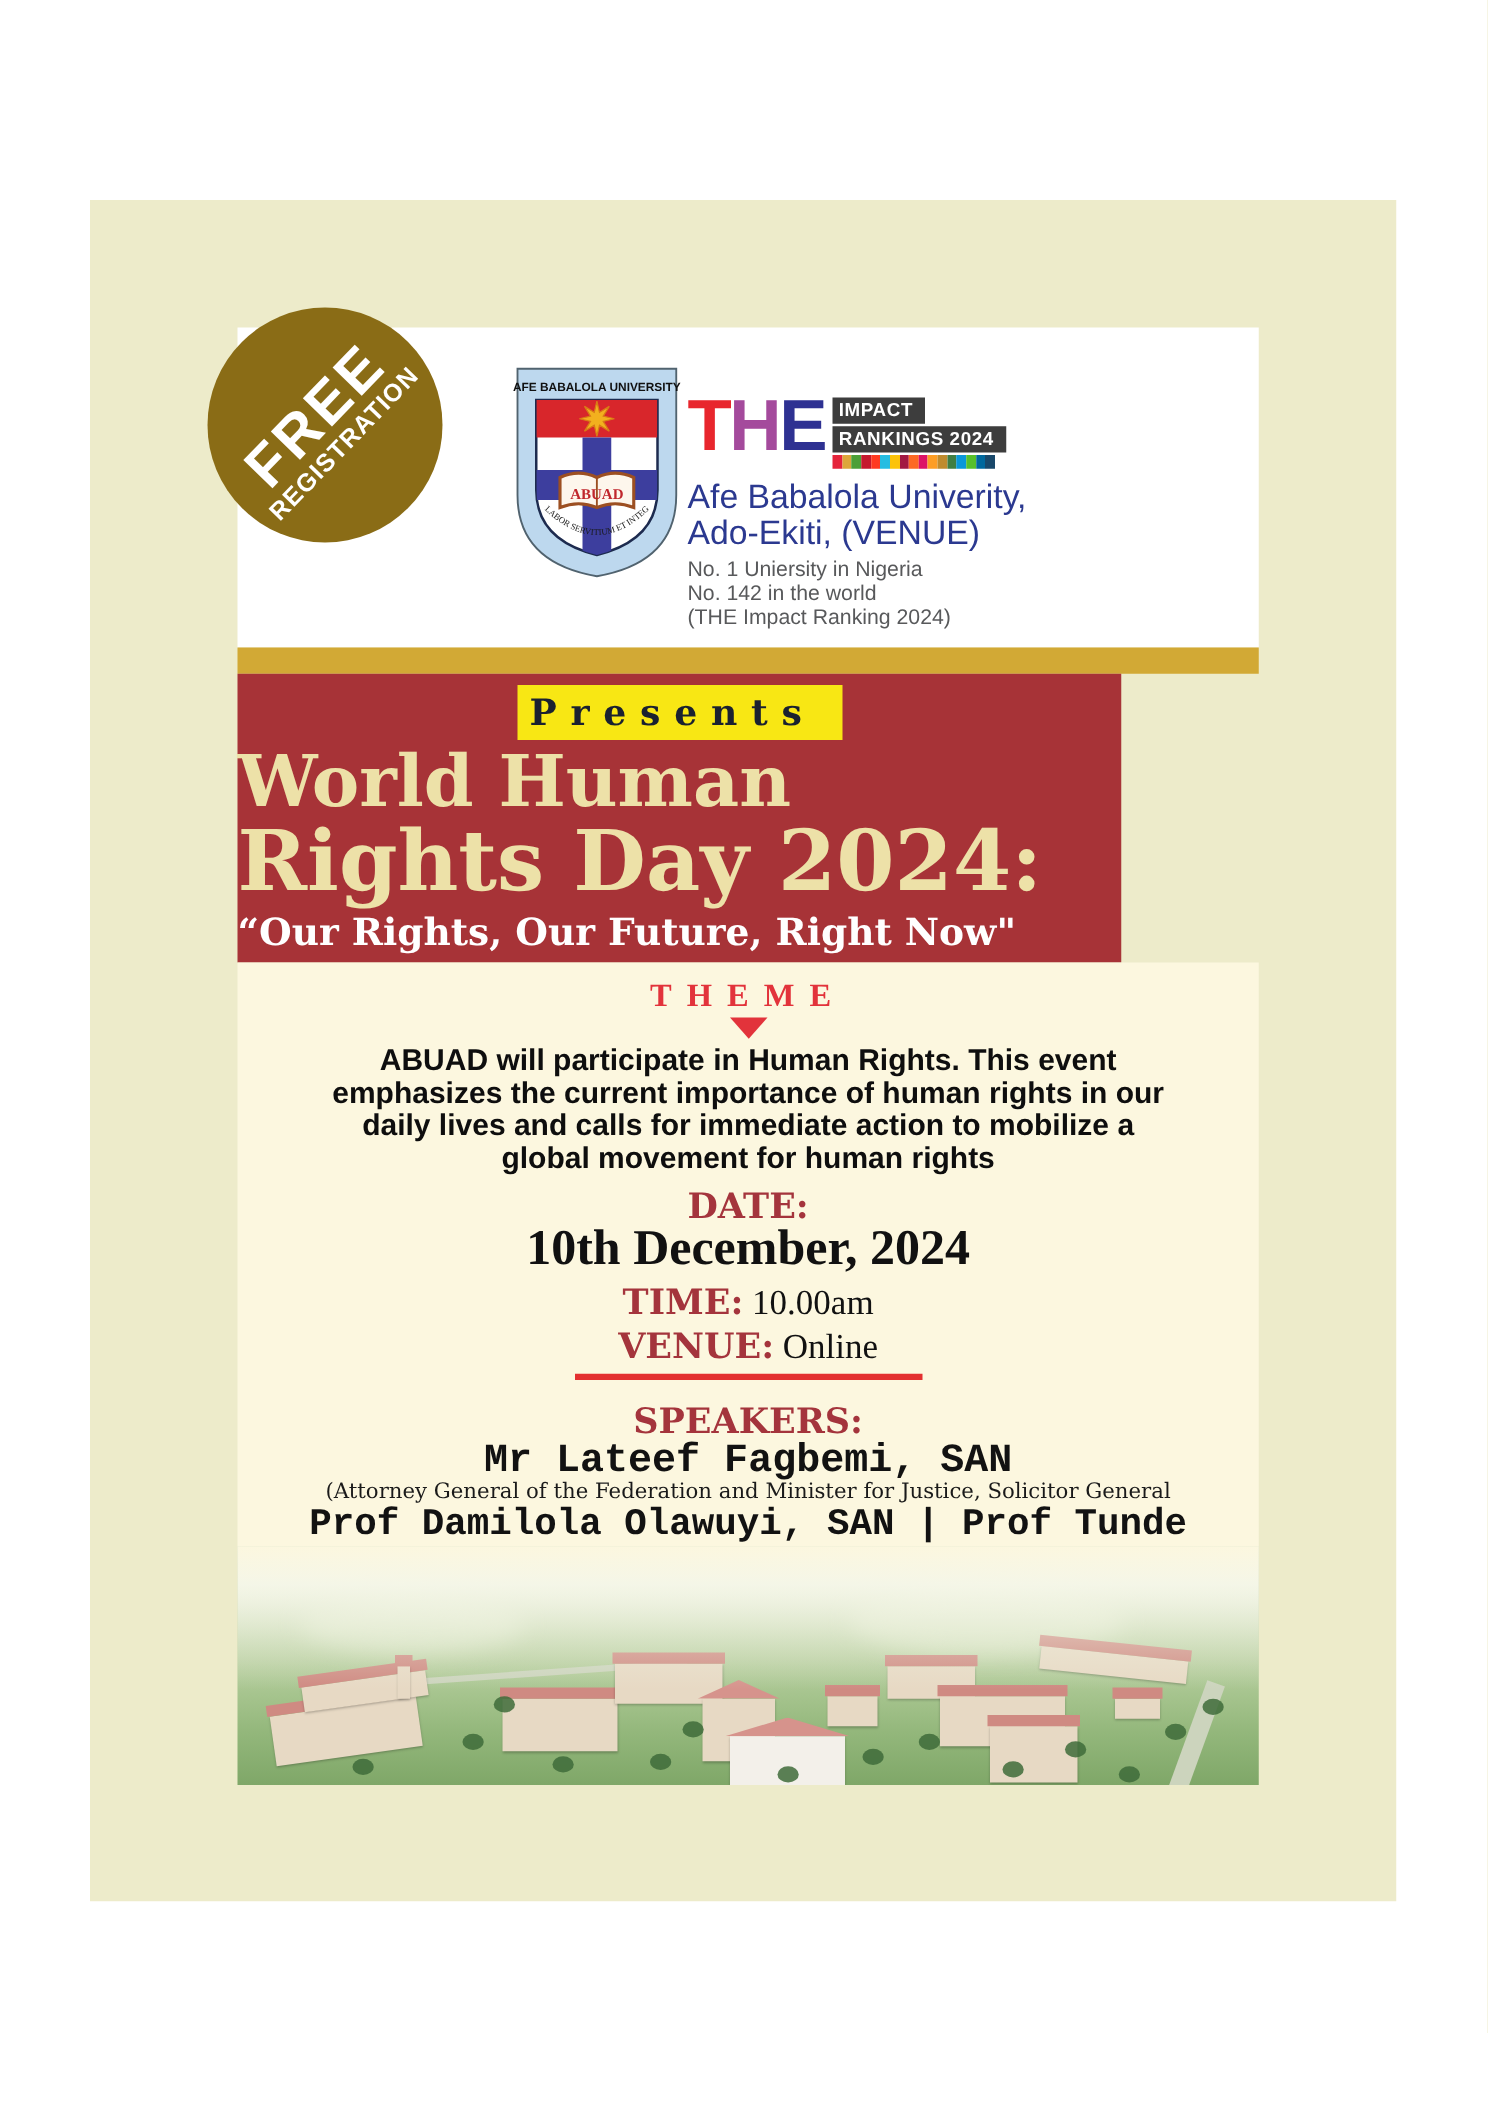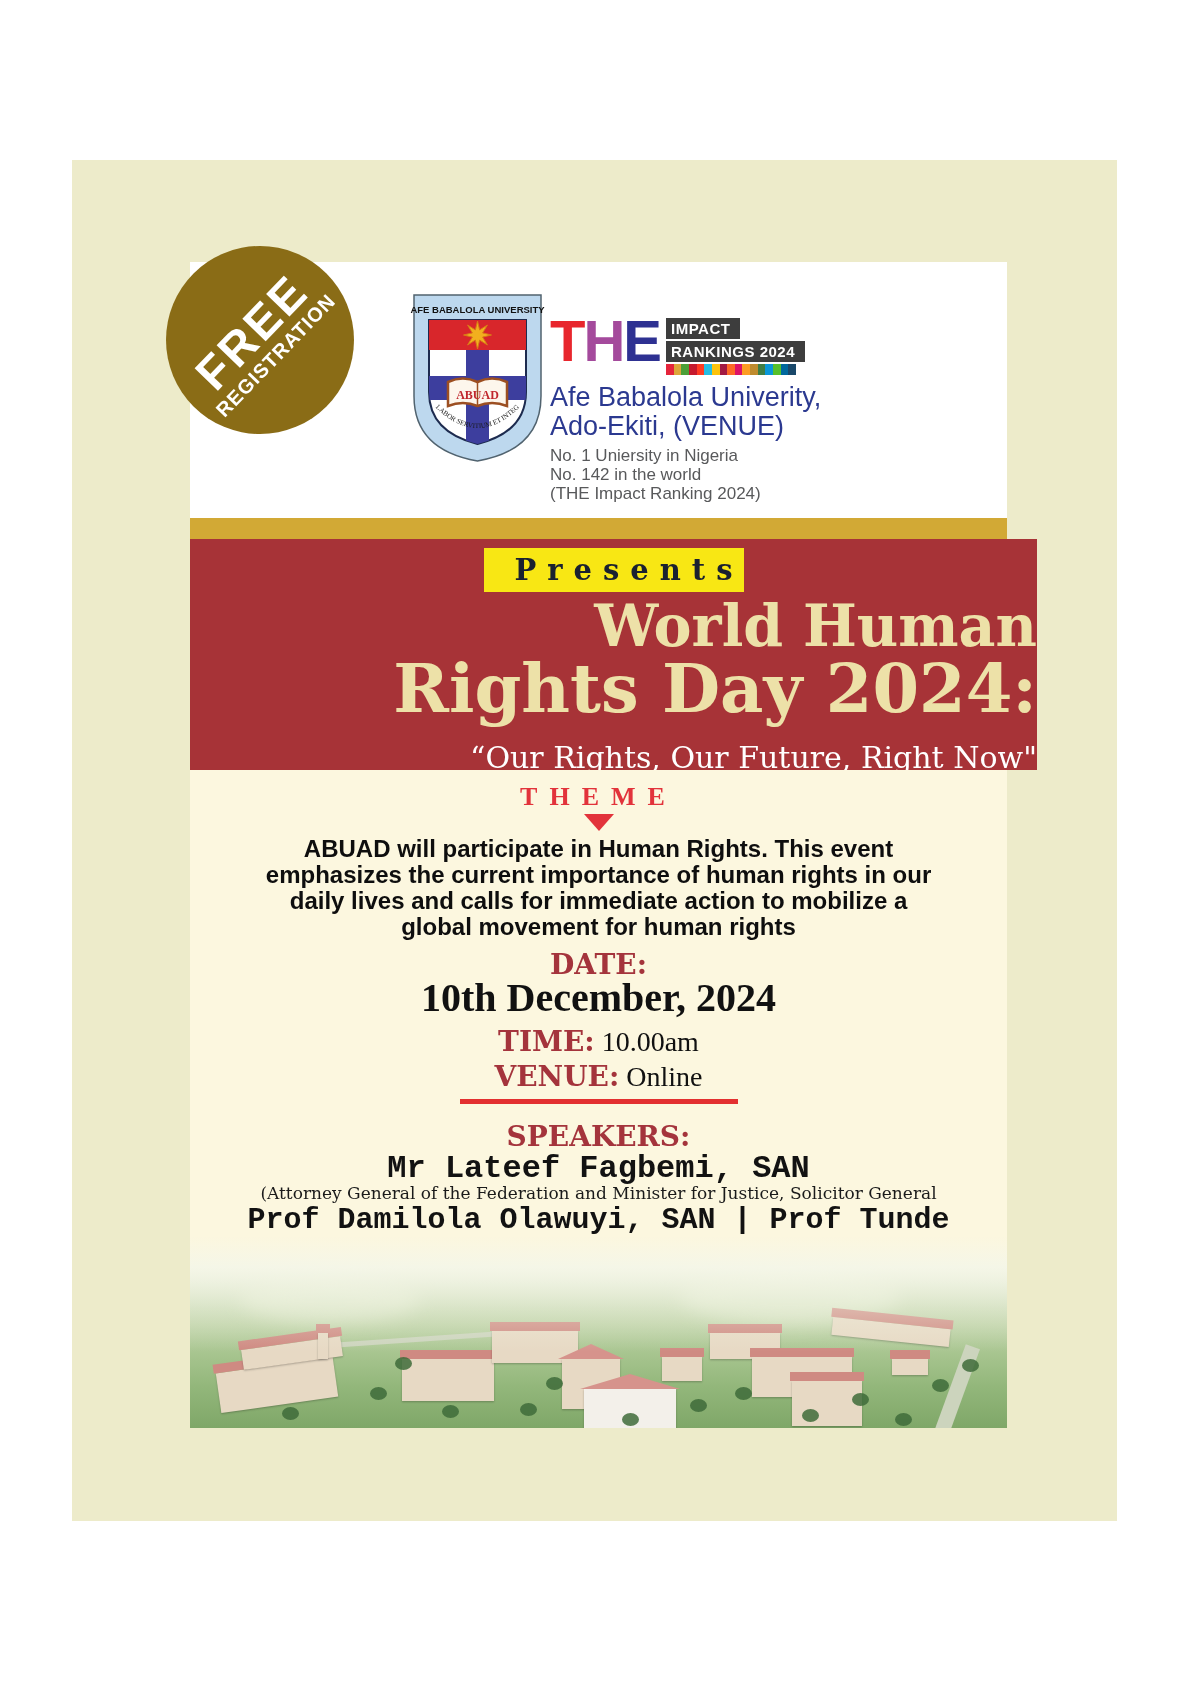--- a/index.html
+++ b/index.html
@@ -3,21 +3,21 @@
 <meta charset="utf-8">
 <style>
   html,body{margin:0;padding:0}
   body{width:1190px;height:1683px;position:relative;background:#ffffff;overflow:hidden;
        font-family:"Liberation Serif",serif;-webkit-font-smoothing:antialiased}
 
   
   .frame{position:absolute;left:72px;top:160px;width:1045px;height:1361px;background:#edebca}
   .card{position:absolute;left:190px;top:262px;width:817px;height:256px;background:#ffffff}
   .gold{position:absolute;left:190px;top:518px;width:817px;height:21px;background:#d2a935}
-  .maroon{position:absolute;left:190px;top:539px;width:847px;height:231px;background:#a73337;text-align:right}
+  .maroon{position:absolute;left:190px;top:539px;width:707px;height:231px;background:#a73337;text-align:left}
   .panel{position:absolute;left:190px;top:770px;width:817px;height:467px;background:#fcf7df}
   .campus{position:absolute;left:190px;top:1237px;width:817px;height:191px;overflow:hidden;
           background:linear-gradient(180deg,#e9edd8 0%,#dae3c8 22%,#bdd1a5 45%,#a6c48e 62%,#93b77b 78%,#7fa768 100%)}
 
   
   .badge{position:absolute;left:166px;top:246px;width:188px;height:188px;border-radius:50%;
          background:#8a6c16;z-index:6;display:flex;align-items:center;justify-content:center}
   .badge-inner{transform:rotate(-46deg);text-align:center;color:#fff;font-family:"Liberation Sans",sans-serif}
   .badge-l1{font-size:47px;font-weight:bold;letter-spacing:3px;line-height:44px}
   .badge-l2{font-size:20px;font-weight:bold;letter-spacing:1px;line-height:22px}
@@ -37,22 +37,22 @@
   .uni-sub{margin-top:5px;font-size:17px;line-height:19px;color:#58595b}
 
   
   .presents{margin:9px auto 0;width:260px;height:44px;line-height:44px;background:#f8e714;
             font-family:"DejaVu Serif",serif;font-weight:bold;font-size:29px;color:#1a2130;
             letter-spacing:11px;padding-left:10px;box-sizing:border-box}
   .title1{font-family:"DejaVu Serif",serif;font-weight:bold;font-size:57px;line-height:60px;
           color:#ede1a8;margin-top:4px}
   .title2{font-family:"DejaVu Serif",serif;font-weight:bold;font-size:67px;line-height:66px;
           color:#ede1a8}
-  .quote{font-family:"DejaVu Serif",serif;font-weight:normal;font-size:30px;line-height:34px;
-         color:#ffffff;margin-top:19px}
+  .quote{font-family:"DejaVu Serif",serif;font-weight:bold;font-size:30px;line-height:34px;
+         color:#ffffff;margin-top:8px}
 
   
   .c-abs{position:absolute;left:0;width:100%;text-align:center}
   .theme-label{top:12px;font-family:"Liberation Serif",serif;font-weight:bold;font-size:26px;
                color:#e2333b;letter-spacing:12px;box-sizing:border-box}
   .theme-arrow{position:absolute;top:44px;left:50%;margin-left:-15px;width:0;height:0;
                border-left:15px solid transparent;border-right:15px solid transparent;
                border-top:17px solid #e2333b}
   .theme-body{top:66px;font-family:"Liberation Sans",sans-serif;font-weight:bold;
               font-size:24px;line-height:26px;color:#0e0e0e}

